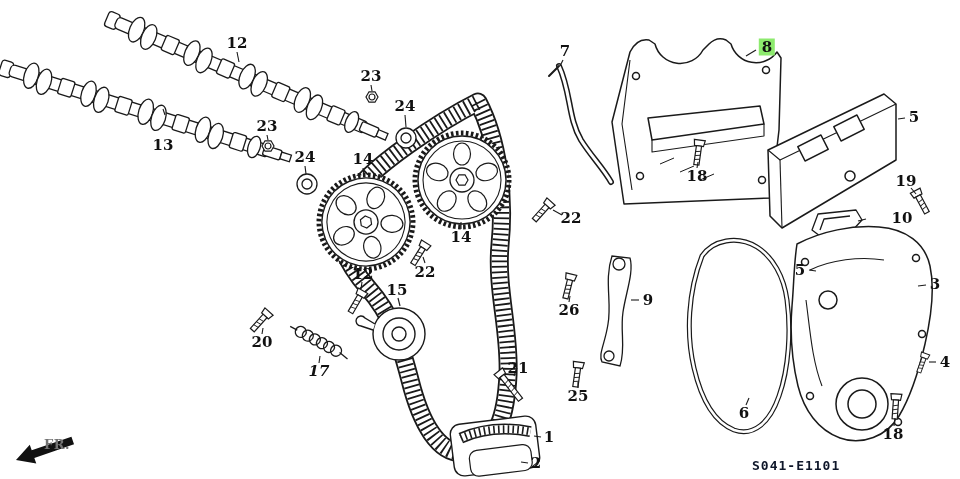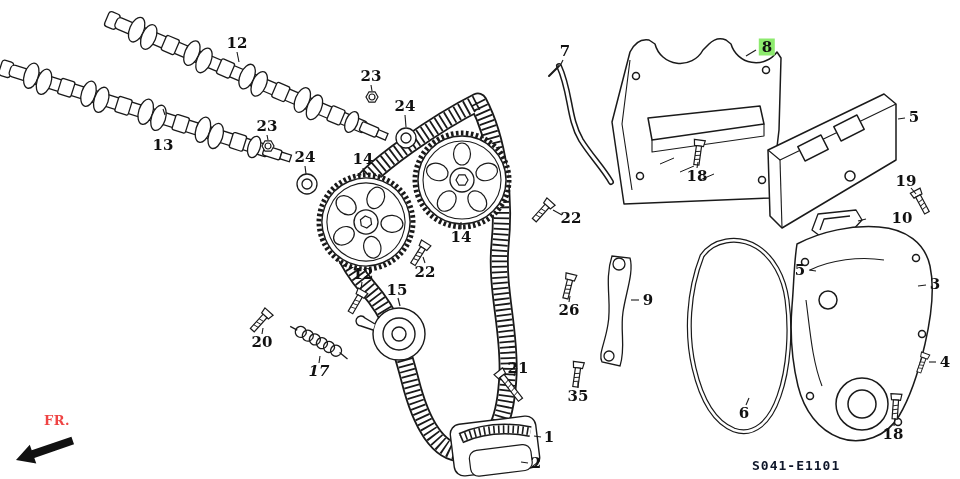--- a/index.html
+++ b/index.html
@@ -7,21 +7,21 @@
          font-family:"DejaVu Serif","Liberation Serif",serif;}
   #art,#leader-svg{position:absolute;left:0;top:0;}
   #leader-svg line{stroke:#1a1a1a;stroke-width:1.1;}
   #callout-layer{position:absolute;left:0;top:0;width:100%;height:100%;pointer-events:none;}
   .callout{position:absolute;transform:translate(-50%,-50%);font-size:15px;font-weight:bold;
            color:#111;line-height:1;padding:1px 3px;pointer-events:auto;cursor:pointer;
            user-select:none;}
   .callout.highlighted{background:var(--hl,#8dea6e);}
   #diagram-code{position:absolute;left:752px;top:458px;font-family:"DejaVu Sans Mono","Liberation Mono",monospace;
                 font-weight:bold;font-size:13px;letter-spacing:1px;color:#0f172a;}
-  #fr-label{position:absolute;left:44px;top:413px;font-weight:bold;font-size:13px;color:#ef4444;letter-spacing:0.5px;}
+  #fr-label{position:absolute;left:44px;top:437px;font-weight:bold;font-size:13px;color:#737373;letter-spacing:0.5px;}
 </style>
 </head>
 <body>
 
 <div id="stage">
 
   <svg id="art" width="960" height="479" viewBox="0 0 960 479">
     <defs>
       <g id="camshaft" stroke="#1a1a1a" fill="#fff" stroke-width="1.3">
         <rect x="-10" y="-8" width="12" height="16" rx="3"></rect>
@@ -250,21 +250,21 @@
       <div class="callout" style="left: 425px; top: 272px;">22</div>
       <div class="callout" style="left: 363px; top: 274px;">12</div>
       <div class="callout" style="left: 935px; top: 284px;">3</div>
       <div class="callout" style="left: 397px; top: 290px;">15</div>
       <div class="callout" style="left: 648px; top: 300px;">9</div>
       <div class="callout" style="left: 569px; top: 310px;">26</div>
       <div class="callout" style="left: 262px; top: 342px;">20</div>
       <div class="callout" style="left: 518px; top: 368px;">21</div>
       <div class="callout" style="left: 945px; top: 362px;">4</div>
       <div class="callout" style="left: 319px; top: 371px; font-style: italic;">17</div>
-      <div class="callout" style="left: 578px; top: 396px;">35</div>
+      <div class="callout" style="left: 578px; top: 396px;">25</div>
       <div class="callout" style="left: 744px; top: 413px;">6</div>
       <div class="callout" style="left: 893px; top: 434px;">18</div>
       <div class="callout" style="left: 549px; top: 437px;">1</div>
       <div class="callout" style="left: 536px; top: 463px;">2</div>
     </div>
 
   <div id="diagram-code">S041-E1101</div>
   <div id="fr-label">FR.</div>
 </div>
 

